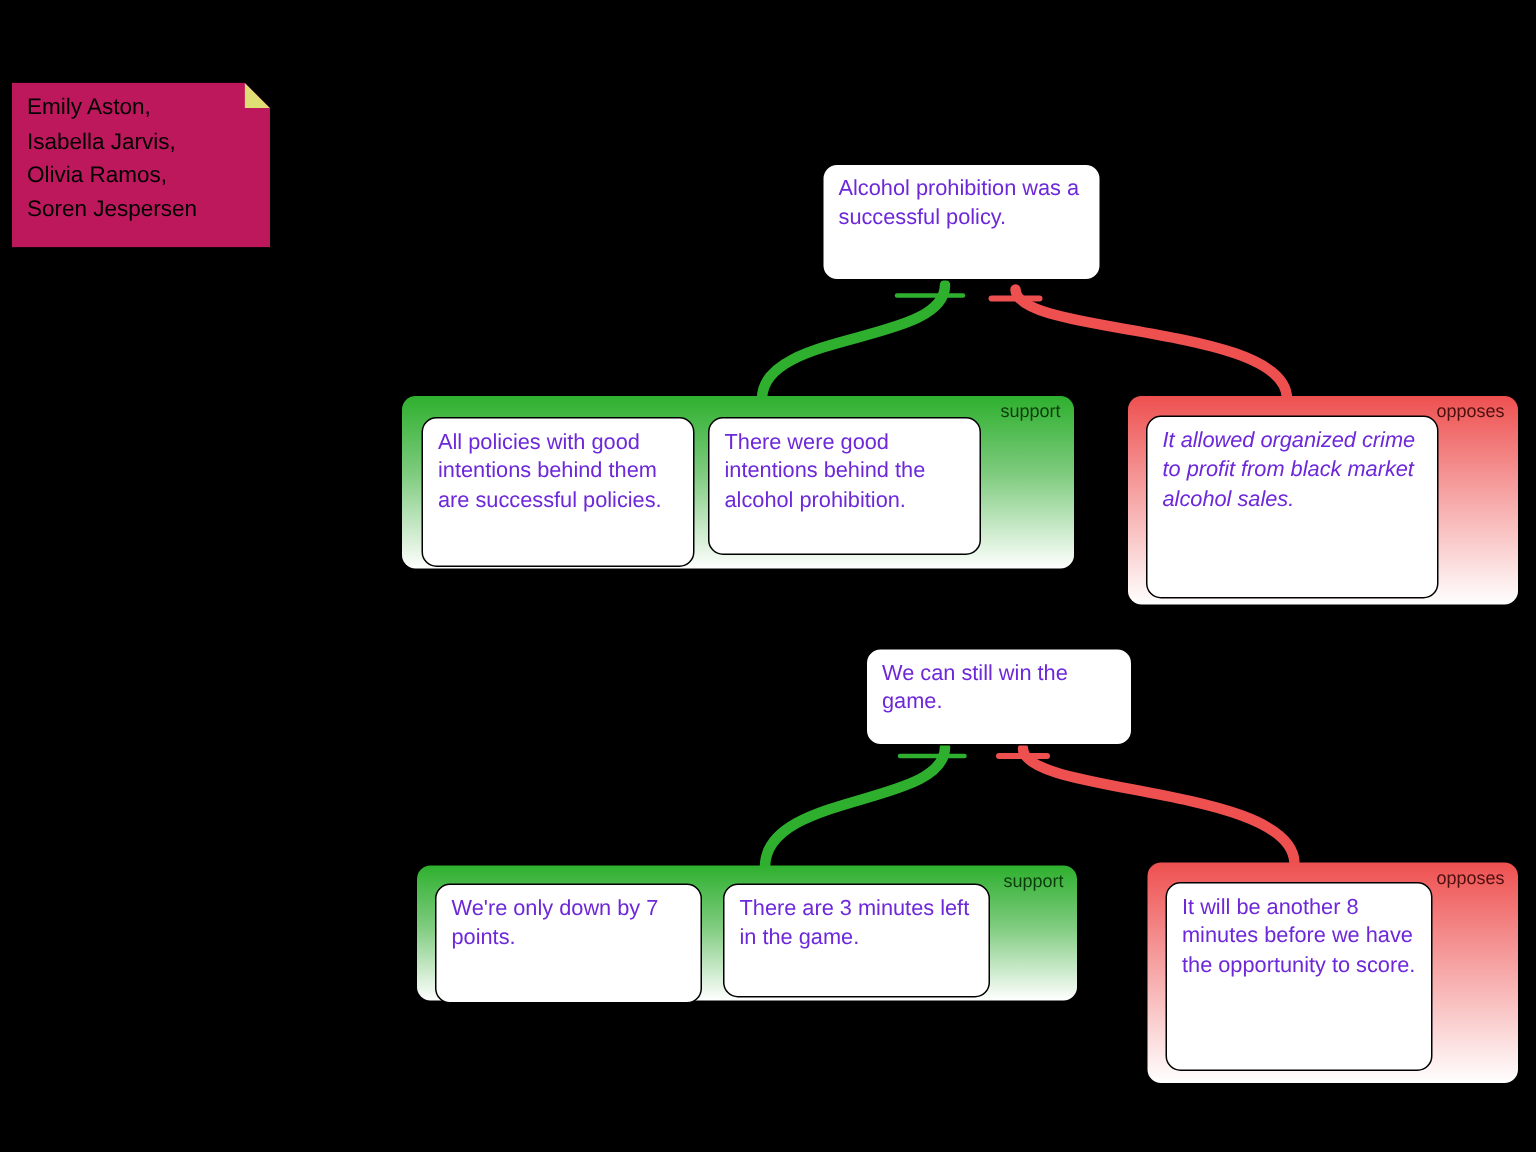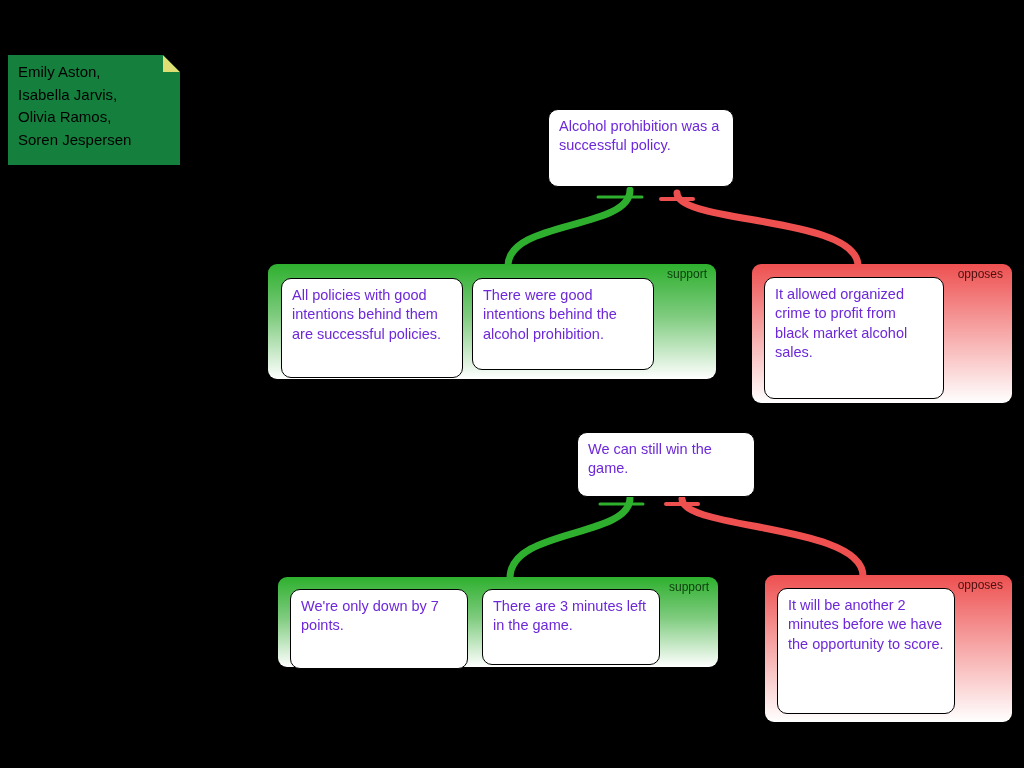--- a/index.html
+++ b/index.html
@@ -10,21 +10,21 @@
     background: #000000;
     overflow: hidden;
     font-family: "Liberation Sans", sans-serif;
   }
 
   
   .note {
     position: absolute;
     left: 8px; top: 55px;
     width: 172px; height: 110px;
-    background: #15803d;
+    background: #be185d;
     clip-path: polygon(0 0, calc(100% - 17px) 0, 100% 17px, 100% 100%, 0 100%);
     box-sizing: border-box;
     padding: 6px 10px;
     color: #000;
     font-size: 15px;
     line-height: 1.5;
   }
   .note .fold {
     position: absolute;
     top: 0; right: 0;
@@ -106,21 +106,21 @@
     <div class="premise" style="left:13px; top:14px; width:182px; height:100px;">
       <span>All policies with good intentions behind them are successful policies.</span>
     </div>
     <div class="premise" style="left:204px; top:14px; width:182px; height:92px;">
       <span>There were good intentions behind the alcohol prohibition.</span>
     </div>
   </div>
 
   <div class="group oppose-group" style="left:752px; top:264px; width:260px; height:139px;">
     <span class="group-label oppose-label">opposes</span>
-    <div class="premise" style="left:12px; top:13px; width:180px; height:122px;">
+    <div class="premise" style="left:12px; top:13px; width:195px; height:122px;font-style:italic;">
       <span>It allowed organized crime to profit from black market alcohol sales.</span>
     </div>
   </div>
 
   <div class="claim" style="left:577px; top:432px; width:178px; height:65px;">
     <span>We can still win the game.</span>
   </div>
 
   <div class="group support-group" style="left:278px; top:577px; width:440px; height:90px;">
     <span class="group-label support-label">support</span>
@@ -128,17 +128,17 @@
       <span>We're only down by 7 points.</span>
     </div>
     <div class="premise" style="left:204px; top:12px; width:178px; height:76px;">
       <span>There are 3 minutes left in the game.</span>
     </div>
   </div>
 
   <div class="group oppose-group" style="left:765px; top:575px; width:247px; height:147px;">
     <span class="group-label oppose-label">opposes</span>
     <div class="premise" style="left:12px; top:13px; width:178px; height:126px;">
-      <span>It will be another 2 minutes before we have the opportunity to score.</span>
+      <span>It will be another 8 minutes before we have the opportunity to score.</span>
     </div>
   </div>
 
 </div>
 
 </body></html>

